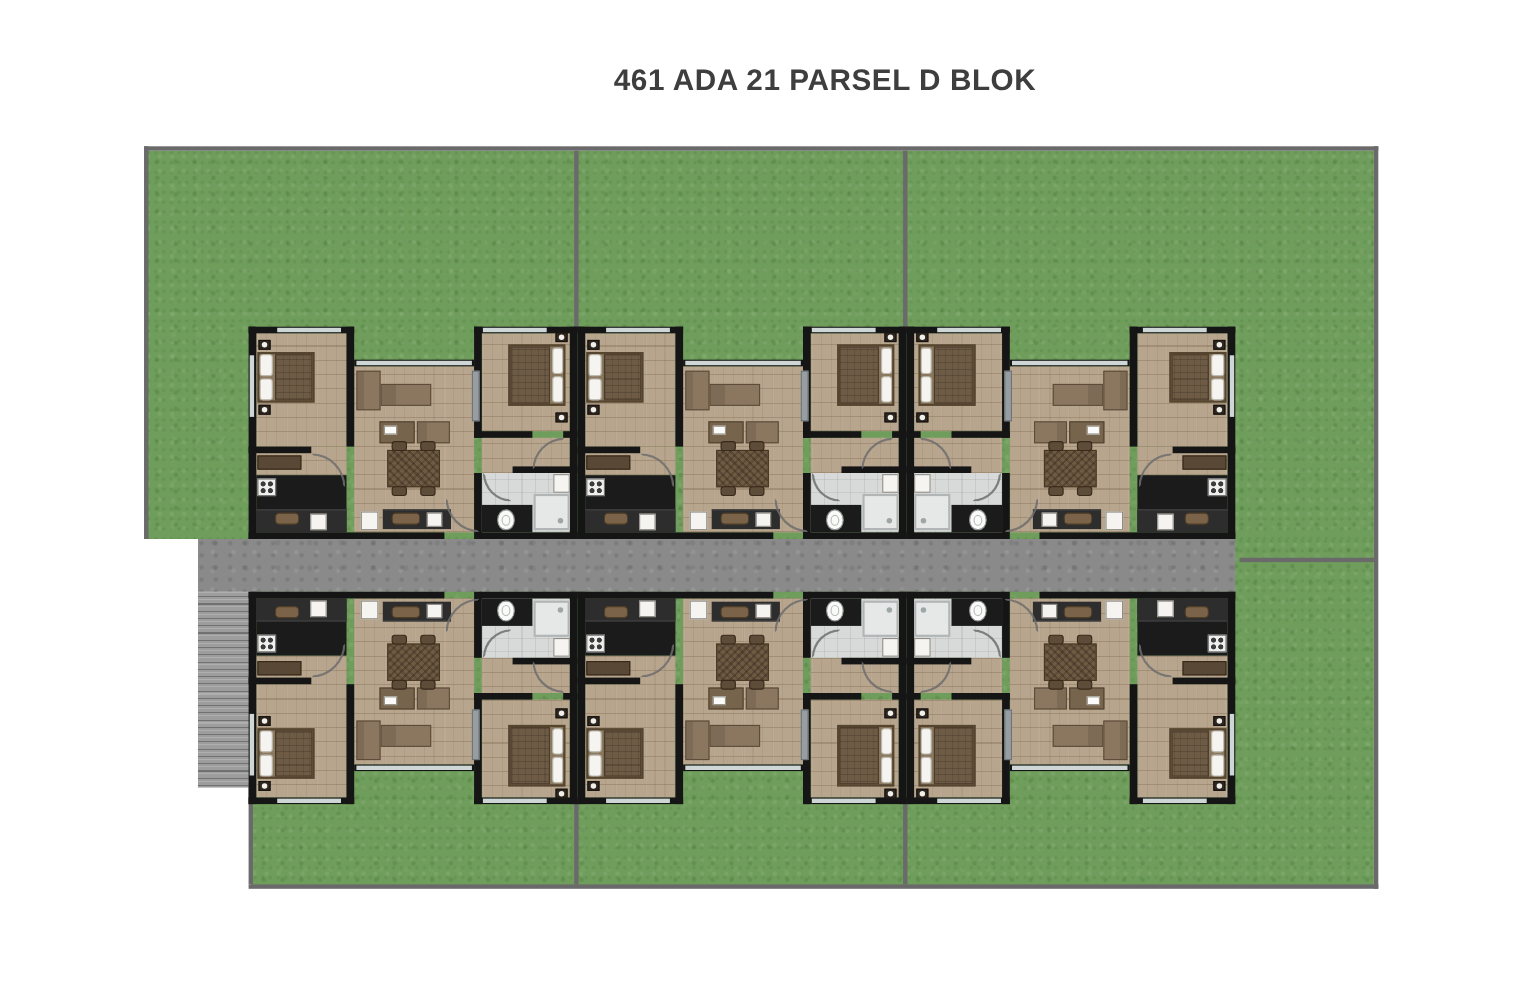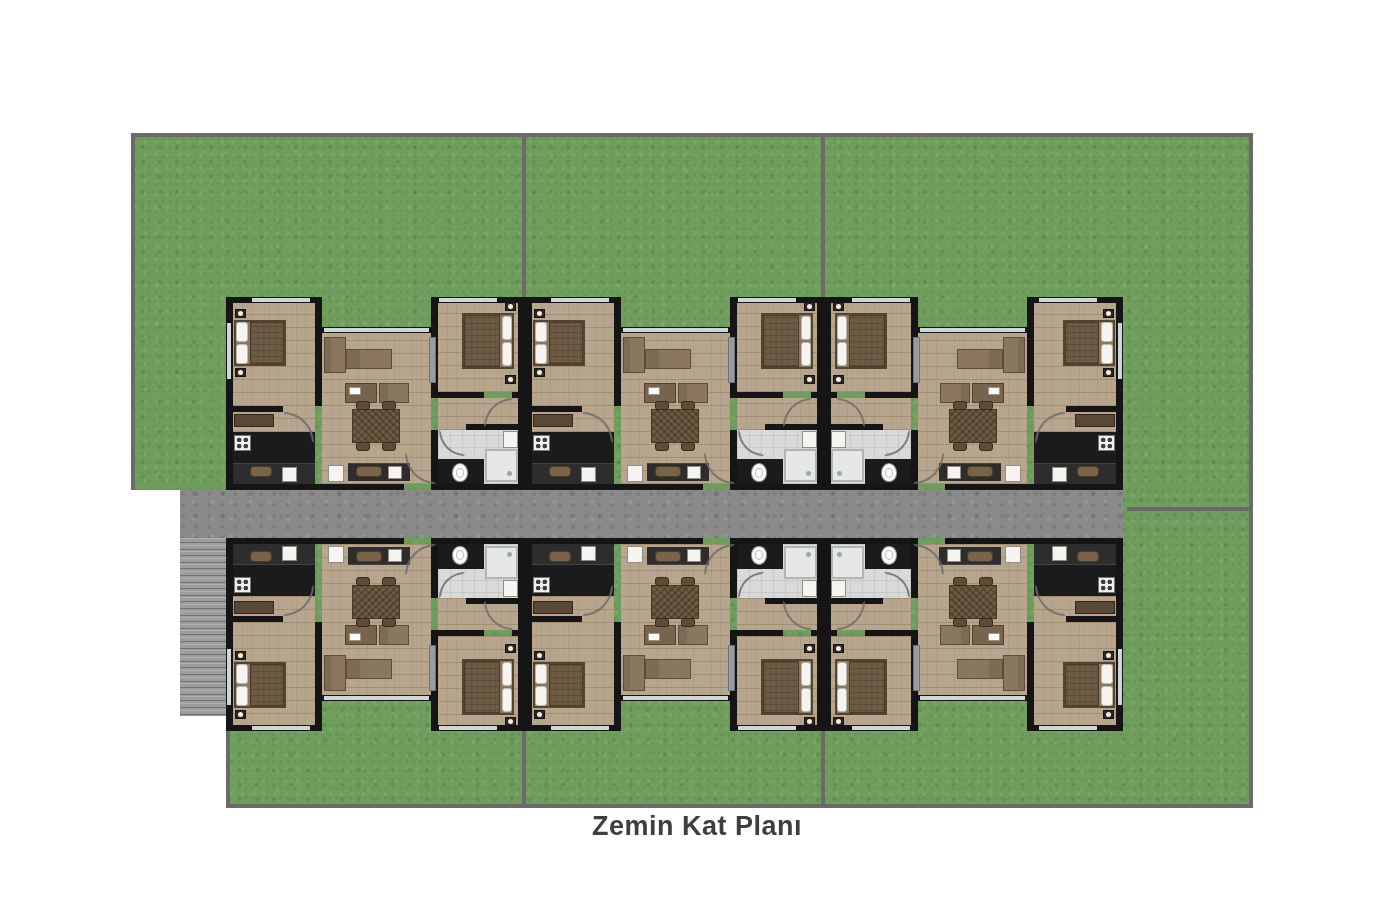--- a/index.html
+++ b/index.html
@@ -86,21 +86,21 @@
   .arc{position:absolute;border:2px solid rgba(110,110,110,.85);background:transparent;box-sizing:border-box;}
   .arc-bl{border-radius:0 0 0 100%;border-top-color:transparent;border-right-color:transparent;}
   .arc-tl{border-radius:100% 0 0 0;border-bottom-color:transparent;border-right-color:transparent;}
   .arc-tr{border-radius:0 100% 0 0;border-bottom-color:transparent;border-left-color:transparent;}
 </style>
 </head>
 <body>
 
 <div class="canvas">
 
-  <div class="title-text" style="left:557px;top:811px;width:280px;">Zemin Kat Planı</div>
+  <div class="title-text" style="left:555px;top:58px;width:390px;">461 ADA 21 PARSEL D BLOK</div>
 
   <div class="grass" style="left:131px;top:137px;width:1118px;height:353px;"></div>
   <div class="grass" style="left:228px;top:490px;width:1021px;height:316px;"></div>
 
   <div class="border-line" style="left:131px;top:133px;width:1122px;height:4px;"></div>
   <div class="border-line" style="left:131px;top:133px;width:4px;height:357px;"></div>
   <div class="border-line" style="left:1249px;top:133px;width:4px;height:675px;"></div>
   <div class="border-line" style="left:226px;top:804px;width:1027px;height:4px;"></div>
   <div class="border-line" style="left:226px;top:714px;width:4px;height:90px;"></div>
 

